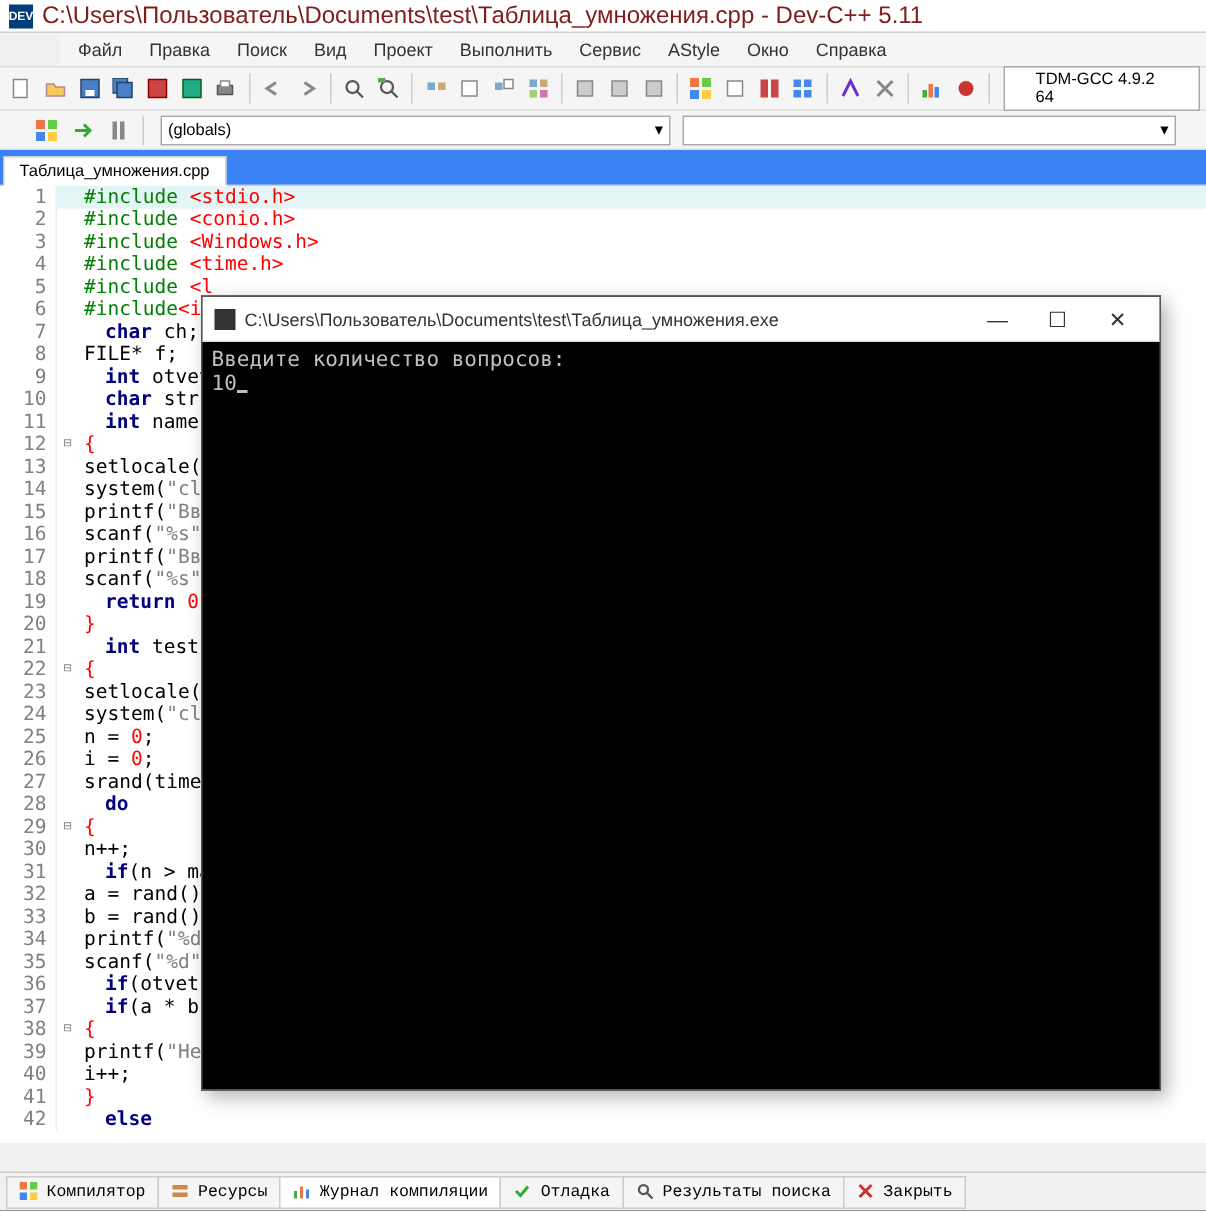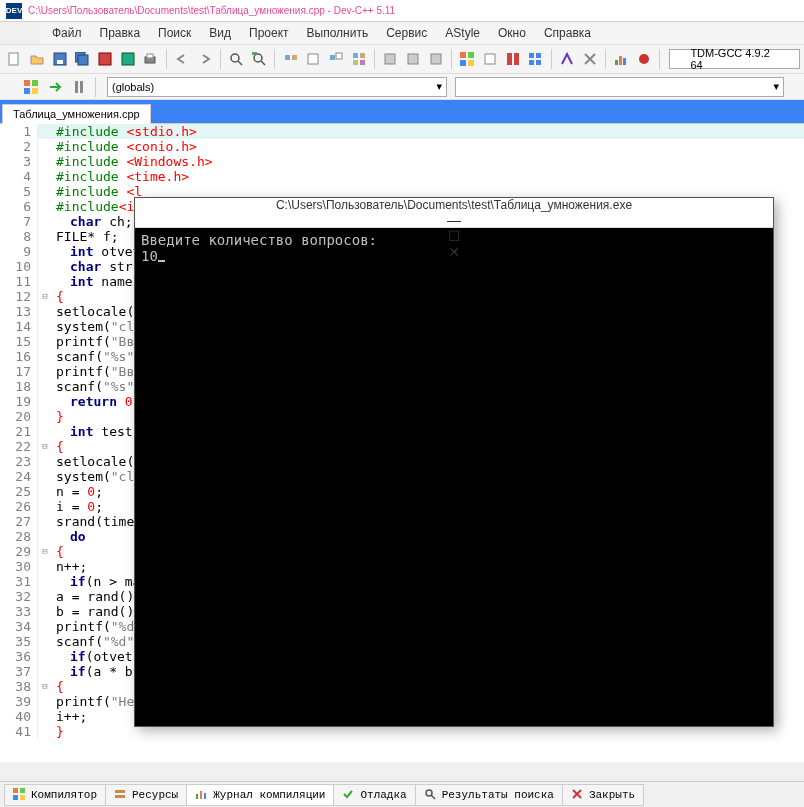--- a/index.html
+++ b/index.html
@@ -1,25 +1,25 @@
 <!DOCTYPE html>
 <html><head>
 <meta charset="utf-8">
 <style>
 * { box-sizing: border-box; margin: 0; padding: 0; }
 body { font-family: "Segoe UI", Tahoma, sans-serif; font-size: 12px; background: #f0f0f0; width: 804px; height: 807px; overflow: hidden; position: relative; }
 .titlebar { height: 22px; background: #fff; border-bottom: 1px solid #d0d0d0; display: flex; align-items: center; padding: 0 6px; }
 .app-icon { width: 16px; height: 16px; background: #003d7a; color: #fff; font-size: 8px; display: flex; align-items: center; justify-content: center; margin-right: 6px; font-weight: bold; }
-.title-text { color: #ec4899; font-size: 10px; }
+.title-text { color: #7f1d1d; font-size: 16px; }
 .menubar { height: 22px; background: #f5f5f5; display: flex; align-items: center; padding: 0 4px; gap: 2px; margin-left: 40px; }
 .menu-item { padding: 2px 8px; cursor: pointer; color: #333; }
 .toolbar { height: 30px; background: #f5f5f5; border-top: 1px solid #ddd; border-bottom: 1px solid #ddd; display: flex; align-items: center; padding: 0 4px; gap: 2px; }
 .tool-btn { width: 22px; height: 22px; display: flex; align-items: center; justify-content: center; cursor: pointer; border: 1px solid transparent; }
 .tool-sep { width: 1px; height: 20px; background: #ccc; margin: 0 3px; }
-.tool-combo { height: 20px; border: 1px solid #aaa; background: #fff; margin-left: 4px; padding: 0 20px; font-size: 11px; display:flex; align-items:center; }
+.tool-combo { height: 30px; border: 1px solid #aaa; background: #fff; margin-left: 4px; padding: 0 20px; font-size: 11px; display:flex; align-items:center; }
 .secondbar { height: 26px; background: #f5f5f5; border-bottom: 1px solid #ddd; display: flex; align-items: center; padding: 0 20px; gap: 2px; }
 .globals-select { flex: 0 0 340px; height: 20px; border: 1px solid #aaa; background: #fff; padding: 0 4px; font-size: 11px; display:flex; align-items:center; justify-content:space-between; margin-left: 6px; }
 .globals-select2 { flex: 1; height: 20px; border: 1px solid #aaa; background: #fff; padding: 0 4px; font-size: 11px; display:flex; align-items:center; justify-content:flex-end; margin-left: 6px; }
 .tabbar { height: 24px; background: #3b82f6; display: flex; align-items: flex-end; padding-left: 2px; border-bottom: 1px solid #ccc; }
 .tab { background: #fff; border: 1px solid #ccc; border-bottom: 1px solid #fff; padding: 3px 10px; font-size: 11px; margin-bottom: -1px; cursor: pointer; }
 .editor { background: #fff; font-family: Consolas, monospace; font-size: 13px; overflow: hidden; position: relative; height: 638px; }
 .line { display: flex; height: 15px; line-height: 15px; white-space: pre; }
 .line.hl { background: #e4f5f5; }
 .gutter { width: 38px; text-align: right; padding-right: 6px; color: #808080; background: #fff; border-right: 1px solid #eee; flex-shrink: 0; }
 .fold { width: 14px; flex-shrink: 0; display:flex; align-items:center; justify-content:center; color:#888; font-size:9px;}
@@ -27,21 +27,21 @@
 .kw { color: #000080; font-weight: bold; margin-left: 14px; }
 .pp { color: #008000; }
 .str { color: #808080; }
 .red { color: #ff0000; }
 .plain { color: #000; }
 .bottom-tabs { position: absolute; bottom: 0; left: 0; right: 0; height: 26px; background: #f0f0f0; border-top: 1px solid #ccc; display: flex; align-items: center; padding: 0 4px; gap: 0; }
 .btab { padding: 3px 8px; border: 1px solid #ccc; background:#f5f5f5; display:flex; align-items:center; gap:4px; cursor:pointer; font-size:11px; margin-right:-1px;font-family:Liberation Mono, monospace; }
 .btab.active { background:#fff; }
 .icon { display:inline-block; width:14px; height:14px; }
 .console { position: absolute; left: 134px; top: 197px; width: 640px; height: 530px; background: #000; border: 1px solid #555; box-shadow: 4px 4px 12px rgba(0,0,0,0.3); }
-.console-title { height: 30px; background: #fff; display: flex; align-items: center; padding: 0 8px; border-bottom: 1px solid #ddd; flex-direction: column; }
+.console-title { height: 30px; background: #fff; display: flex; align-items: center; padding: 0 8px; border-bottom: 1px solid #ddd; }
 .console-title .cicon { width:14px; height:14px; background:#333; margin-right:6px; }
 .console-title .ctext { flex:1; font-size:12px; color:#333; }
 .console-ctrl { width: 40px; height: 28px; display:flex; align-items:center; justify-content:center; cursor:pointer; font-size:14px; color:#333; }
 .console-body { padding: 4px 6px; font-family: Consolas, monospace; font-size: 14px; color: #c0c0c0; white-space: pre; }
 .cursor { display:inline-block; width:7px; height:2px; background:#c0c0c0; vertical-align: bottom; margin-bottom:2px; }
 svg { display:block; }
 </style>
 </head>
 <body>
 
@@ -295,20 +295,21 @@
     <div class="line"><div class="gutter">32</div><div class="fold"></div><div class="code">a = rand()%</div></div>
     <div class="line"><div class="gutter">33</div><div class="fold"></div><div class="code">b = rand()%</div></div>
     <div class="line"><div class="gutter">34</div><div class="fold"></div><div class="code">printf(<span class="str">"%d</span></div></div>
     <div class="line"><div class="gutter">35</div><div class="fold"></div><div class="code">scanf(<span class="str">"%d"</span>,</div></div>
     <div class="line"><div class="gutter">36</div><div class="fold"></div><div class="code"><span class="kw">if</span>(otvet ==</div></div>
     <div class="line"><div class="gutter">37</div><div class="fold"></div><div class="code"><span class="kw">if</span>(a * b !=</div></div>
     <div class="line"><div class="gutter">38</div><div class="fold">⊟</div><div class="code"><span class="red">{</span></div></div>
     <div class="line"><div class="gutter">39</div><div class="fold"></div><div class="code">printf(<span class="str">"Не правильно. Правильный ответ %d!\n"</span>, (a * b));</div></div>
     <div class="line"><div class="gutter">40</div><div class="fold"></div><div class="code">i++;</div></div>
     <div class="line"><div class="gutter">41</div><div class="fold"></div><div class="code"><span class="red">}</span></div></div>
+    <div class="line"><div class="gutter">42</div><div class="fold"></div><div class="code"><span class="kw">else</span></div></div>
   </div>
 
 <div class="bottom-tabs" id="btabs">
     <div class="btab">
       <span class="icon">
         <svg width="12" height="12">
           <rect x="0" y="0" width="5" height="5" fill="#e74"></rect>
           <rect x="7" y="0" width="5" height="5" fill="#6c4"></rect>
           <rect x="0" y="7" width="5" height="5" fill="#48e"></rect>
           <rect x="7" y="7" width="5" height="5" fill="#fc4"></rect>

